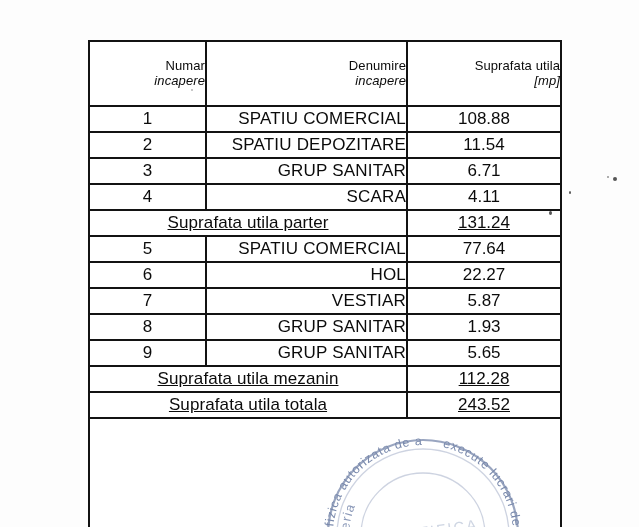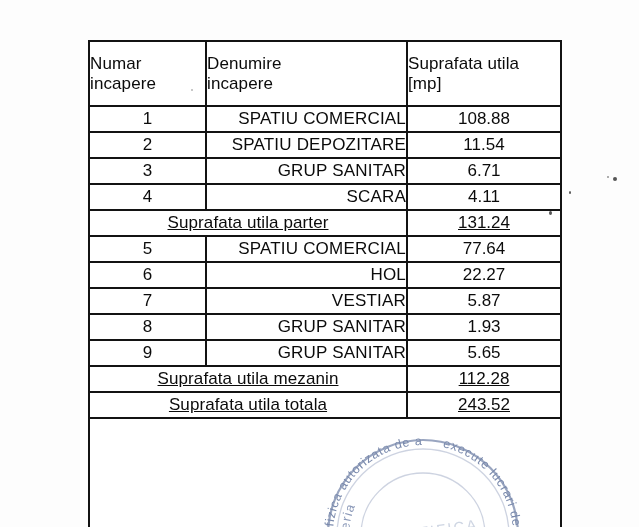--- a/index.html
+++ b/index.html
@@ -41,26 +41,26 @@
     padding: 0;
     line-height: 1.12;
     background: #ffffff;
   }
   col.c-num   { width: 117px; }
   col.c-name  { width: 201px; }
   col.c-area  { width: 154px; }
 
   .hdr-cell {
     height: 63px;
-    text-align: left;
+    text-align: right;
     vertical-align: middle;
-    font-size: 17px;
+    font-size: 13px;
     letter-spacing: .1px;
   }
-  .hdr-cell .l2 { display: block; }
+  .hdr-cell .l2 { display: block; font-style: italic; }
 
   .data-row td { height: 24px; font-size: 17px; vertical-align: middle; }
   .cell-num  { text-align: center; }
   .cell-name { text-align: right; letter-spacing: .2px; }
   .cell-area { text-align: center; margin-top: 30px; }
 
   .subtotal-row td { height: 24px; font-size: 17px; vertical-align: middle; text-decoration: underline; }
   .cell-subtotal-label { text-align: center; letter-spacing: .1px; }
 
   .tail-row td { height: 110px; }

